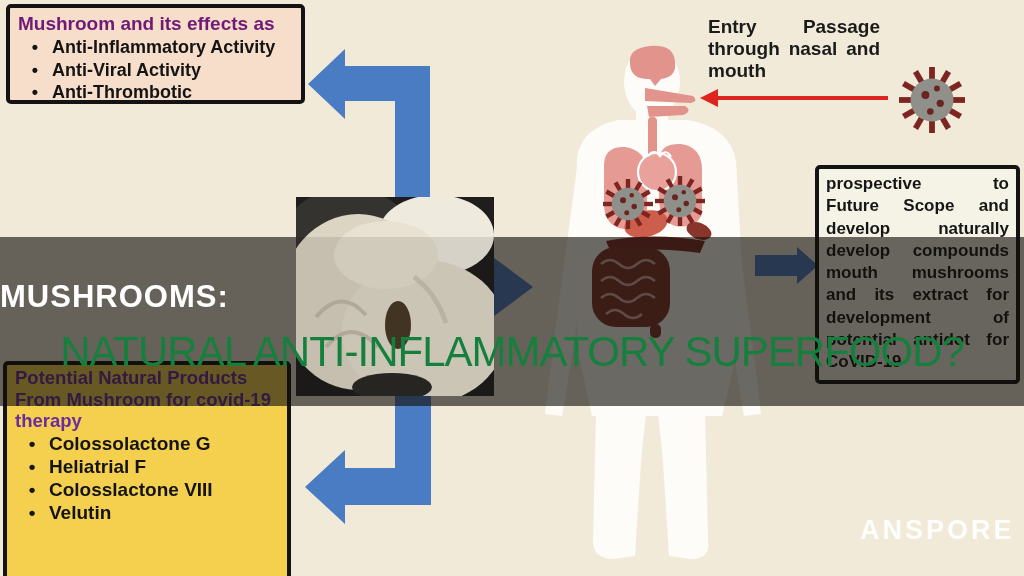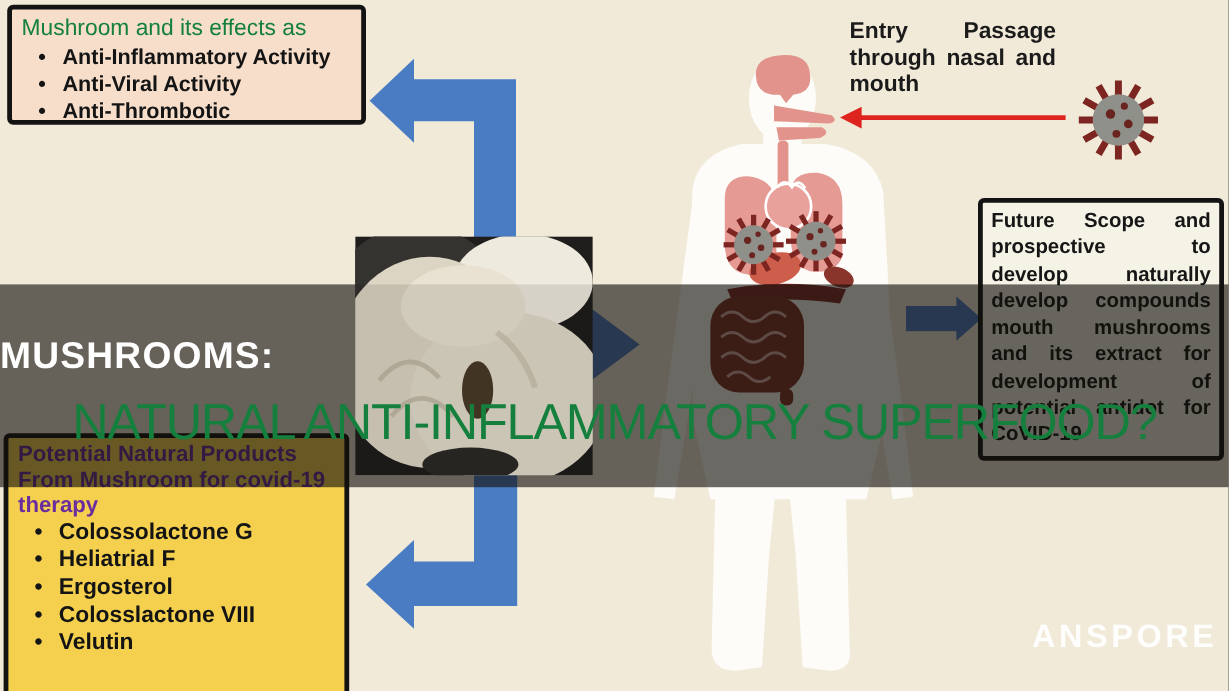--- a/index.html
+++ b/index.html
@@ -11,21 +11,21 @@
   .abs { position:absolute; }
 
   
   #diagram-svg { left:0; top:0; z-index:1; }
 
   
   .callout { box-sizing:border-box; border:4px solid #131313; border-radius:5px; z-index:2; }
 
   #effects-box { left:6px; top:4px; width:299px; height:100px;
     background:#f6decb; padding:4px 6px 2px 8px; }
-  #effects-box .box-title { color:#15803d; font-weight:normal; font-size:19px; line-height:24px; }
+  #effects-box .box-title { color:#701a75; font-weight:bold; font-size:19px; line-height:24px; }
   .brow { display:flex; color:#141414; font-weight:bold; font-size:18px; line-height:22.5px; }
   .brow::before { content:"\2022"; width:34px; text-align:center; flex:none; }
 
   #products-box { left:3px; top:361px; width:288px; height:240px;
     background:#f5d04e; padding:2px 4px 0 8px; }
   #products-box .ptitle { color:#6a2d9e; font-weight:bold; font-size:18.5px; line-height:21.5px; }
   #products-box .brow { font-size:19px; line-height:23px; }
 
   #future-box { left:815px; top:165px; width:205px; height:219px;
     background:#f5f2e6; padding:4px 7px; }
@@ -150,43 +150,40 @@
       </div>
   </div>
 
   <div id="entry-label" class="abs">
     <div>Entry Passage</div>
     <div>through nasal and</div>
     <div class="last">mouth</div>
   </div>
 
   <div id="future-box" class="abs callout">
+    <div class="future-line">prospective to</div>
     <div class="future-line">Future Scope and</div>
-    <div class="future-line">prospective to</div>
     <div class="future-line">develop naturally</div>
     <div class="future-line">develop compounds</div>
     <div class="future-line">mouth mushrooms</div>
     <div class="future-line">and its extract for</div>
     <div class="future-line">development of</div>
     <div class="future-line">potential antidot for</div>
     <div class="future-line last">CoVID-19</div>
   </div>
 
   <div id="products-box" class="abs callout">
     <div class="ptitle">Potential Natural Products</div>
     <div class="ptitle">From Mushroom for covid-19</div>
     <div class="ptitle">therapy</div>
     <div class="brow">
         <span>Colossolactone G</span>
       </div>
     <div class="brow">
         <span>Heliatrial F</span>
-      </div>
-    <div class="brow">
-        <span>Ergosterol</span>
       </div>
     <div class="brow">
         <span>Colosslactone VIII</span>
       </div>
     <div class="brow">
         <span>Velutin</span>
       </div>
   </div>
 
   <div id="overlay-band" class="abs"></div>

